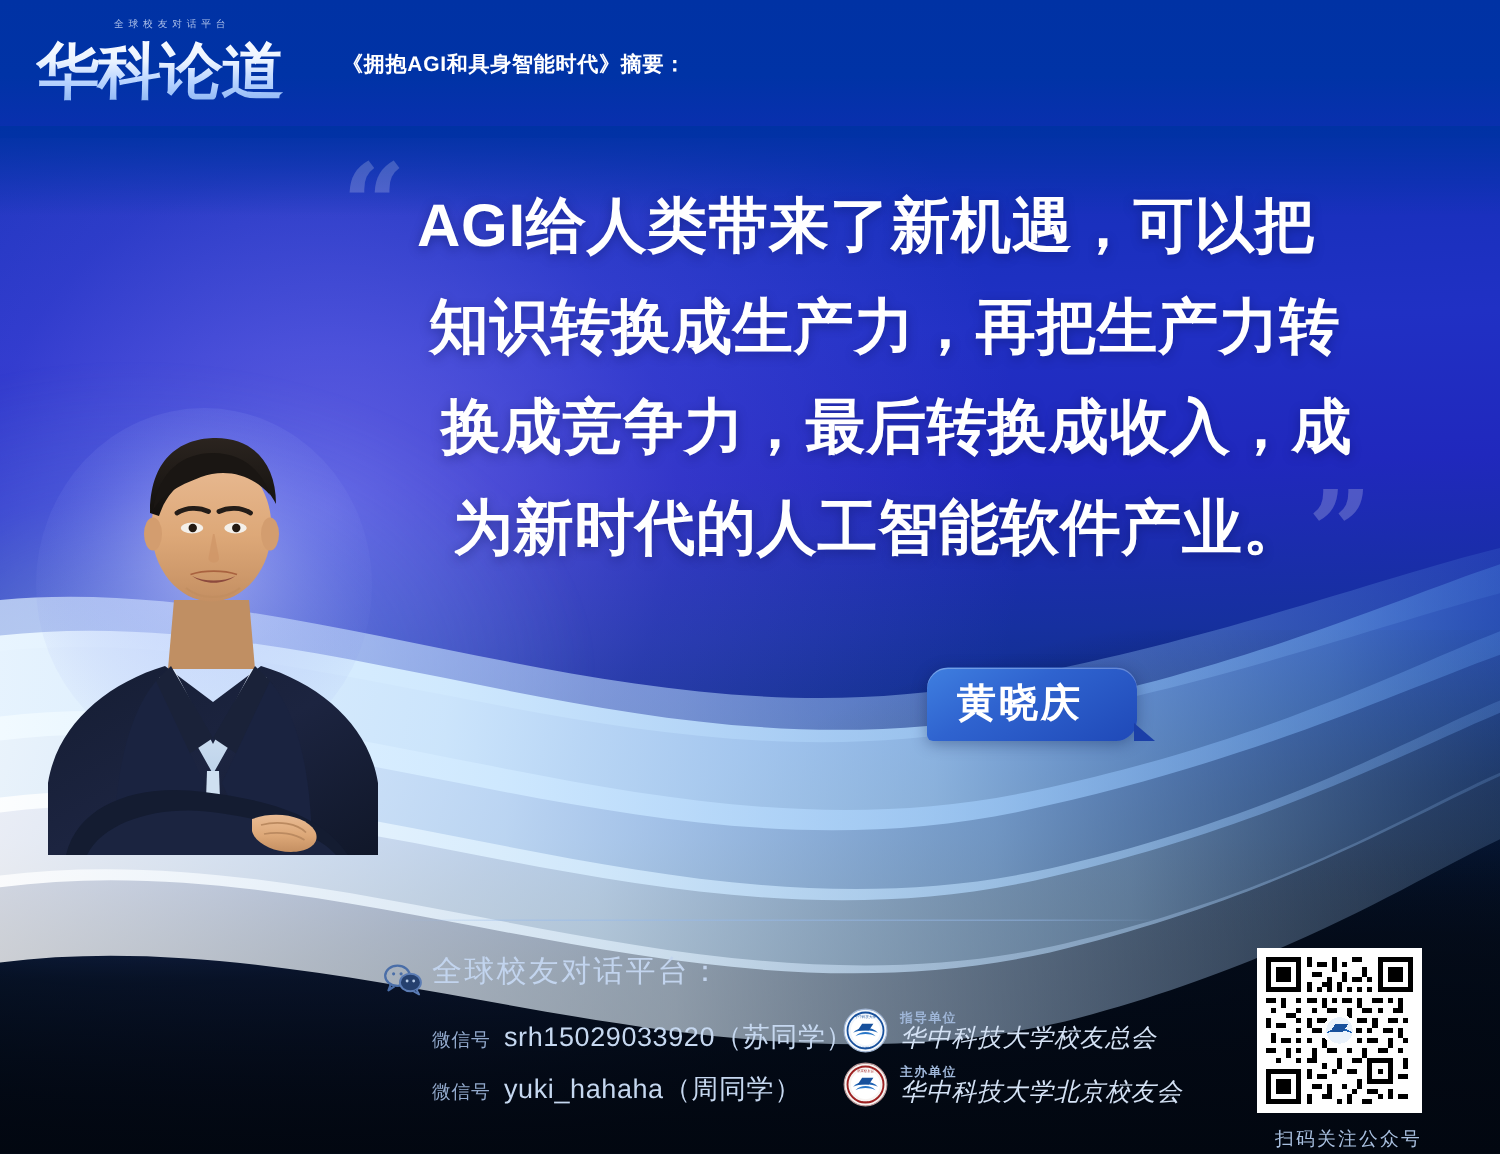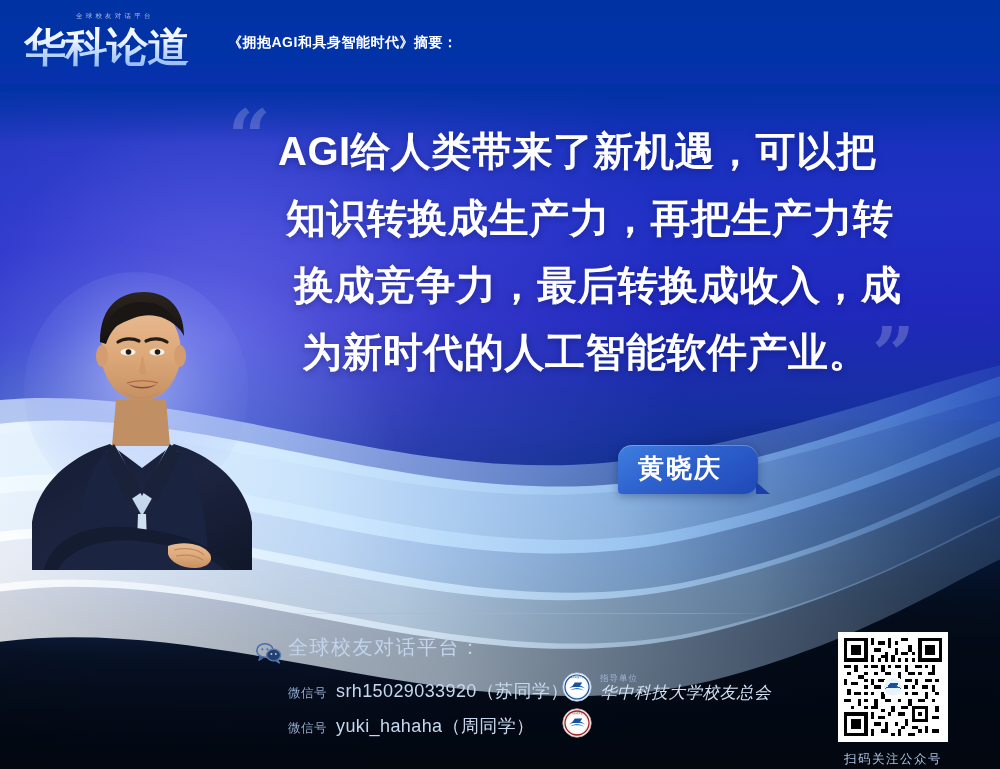--- a/index.html
+++ b/index.html
@@ -169,31 +169,31 @@
   .contact-row.r2{ top:714px; }
   .c-label{ font-size:12.5px; color:#93aacd; letter-spacing:0.5px; }
   .c-value{ font-size:18px; color:#c6d8f0; letter-spacing:0.4px; padding-left:9px; }
 
   
   .org-row{ position:absolute; display:flex; align-items:center; white-space:nowrap; }
   .org-row.o1{ left:562px; top:672px; }
   .org-row.o2{ left:562px; top:708px; }
   .org-seal{ width:30px; height:30px; flex:0 0 30px; }
   .org-text{ padding-left:8px; }
-  .org-kind{ font-size:8.5px; color:#9fb6d8; letter-spacing:1px; line-height:10px; }
+  .org-kind{ font-size:8.5px; color:#9fb6d8; letter-spacing:1px; line-height:10px;font-weight:bold; }
   .org-name{ font-size:16.5px; color:#d4e2f5; letter-spacing:0.6px; line-height:19px;font-style:italic; }
 
   
   .qr-wrap{ position:absolute; left:838px; top:632px; }
   .qr-box{
     width:110px; height:110px; background:#fff; padding:6px; box-sizing:border-box;
     position:relative;
   }
   .qr-caption{
-    margin-top:9px; text-align:center; font-size:12.5px;
+    margin-top:9px; text-align:right; font-size:12.5px;
     color:#a9c0e0; letter-spacing:1.5px; white-space:nowrap;font-family:Liberation Mono, monospace;
   }
 </style>
 </head>
 <body>
 
 <div id="poster">
 
   <div class="bg-base"></div>
   <div class="bg-left-glow"></div>
@@ -398,20 +398,24 @@
       <circle cx="20" cy="20" r="19" fill="#f7f4f2"></circle>
       <circle cx="20" cy="20" r="19" fill="none" stroke="#b89a9a" stroke-width="1"></circle>
       <circle cx="20" cy="20" r="16" fill="none" stroke="#9d2222" stroke-width="1.7"></circle>
       <circle cx="20" cy="20" r="13" fill="#ffffff"></circle>
       <path d="M9 22 C 14 16 26 16 31 22 C 26 19 14 19 9 22 Z" fill="#1d62b4"></path>
       <path d="M11 25 C 16 20 24 20 29 25 C 24 22.5 16 22.5 11 25 Z" fill="#2a77c9"></path>
       <path d="M17 14 L27 14 L23 20 L13 20 Z" fill="#17509c"></path>
       <text x="20" y="8.6" font-size="3.0" fill="#9d2222" text-anchor="middle" font-family="'Liberation Sans',sans-serif">北京校友会</text>
       <text x="20" y="36.4" font-size="2.7" fill="#9d2222" text-anchor="middle" font-family="'Liberation Sans',sans-serif">BEIJING</text>
     </svg>
+    <div class="org-text">
+      <div class="org-kind">主办单位</div>
+      <div class="org-name">华中科技大学北京校友会</div>
+    </div>
   </div>
 
   <div class="qr-wrap">
     <div class="qr-box">
       <svg width="98" height="98" viewBox="0 0 29 29" shape-rendering="crispEdges">
         <rect width="29" height="29" fill="#fff"></rect>
         <g fill="#000">
 
           <rect x="0" y="0" width="7" height="1"></rect>
             <rect x="0" y="6" width="7" height="1"></rect>

